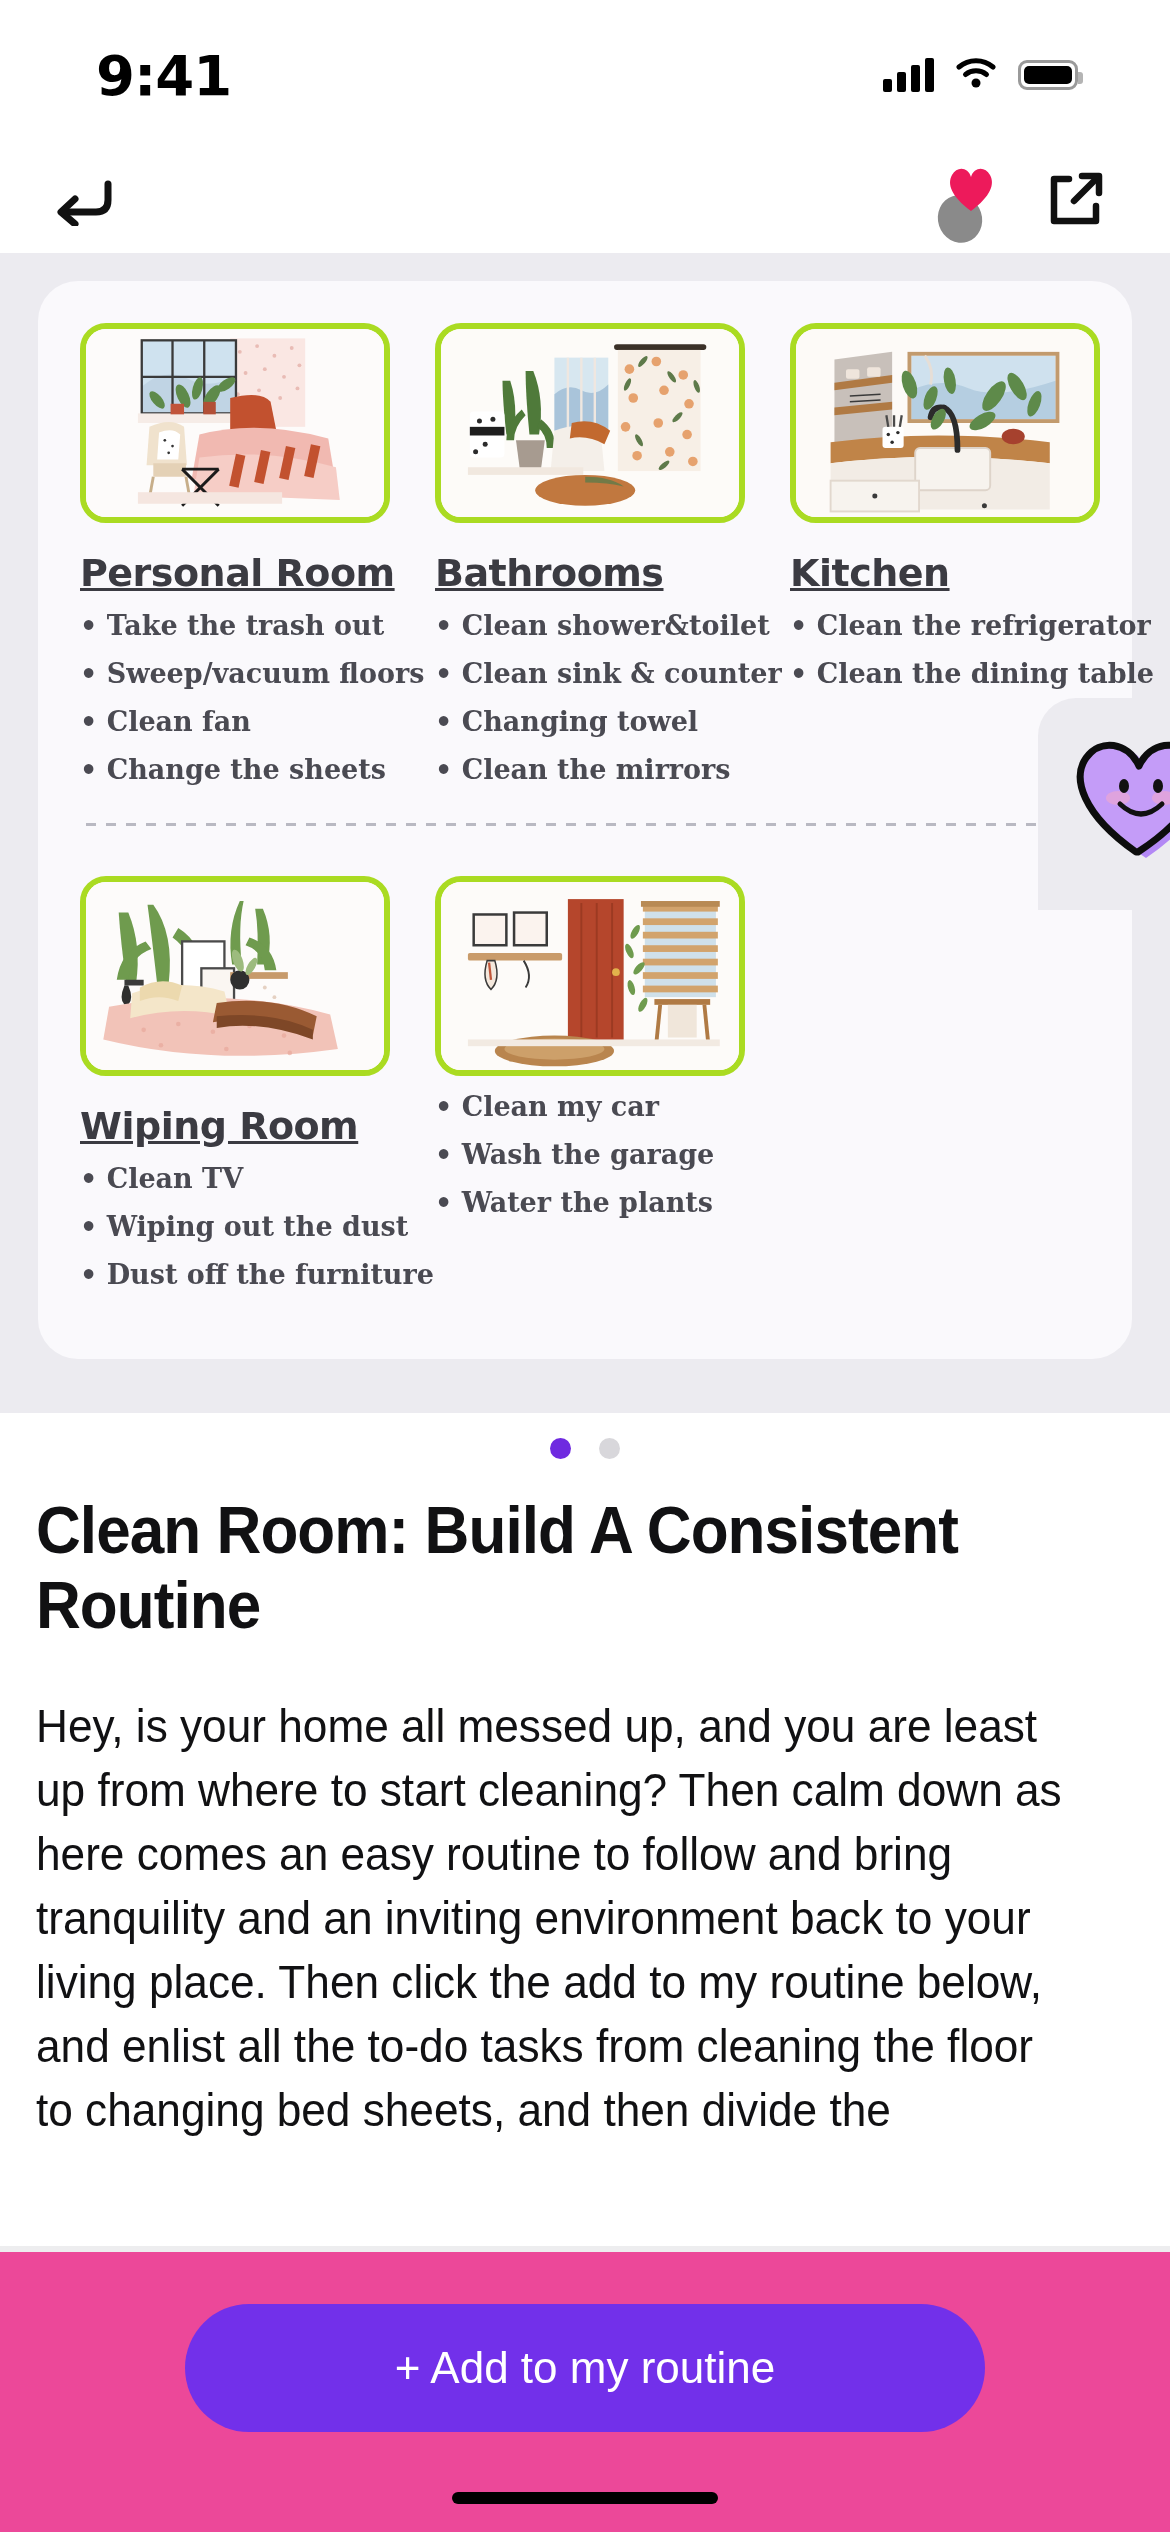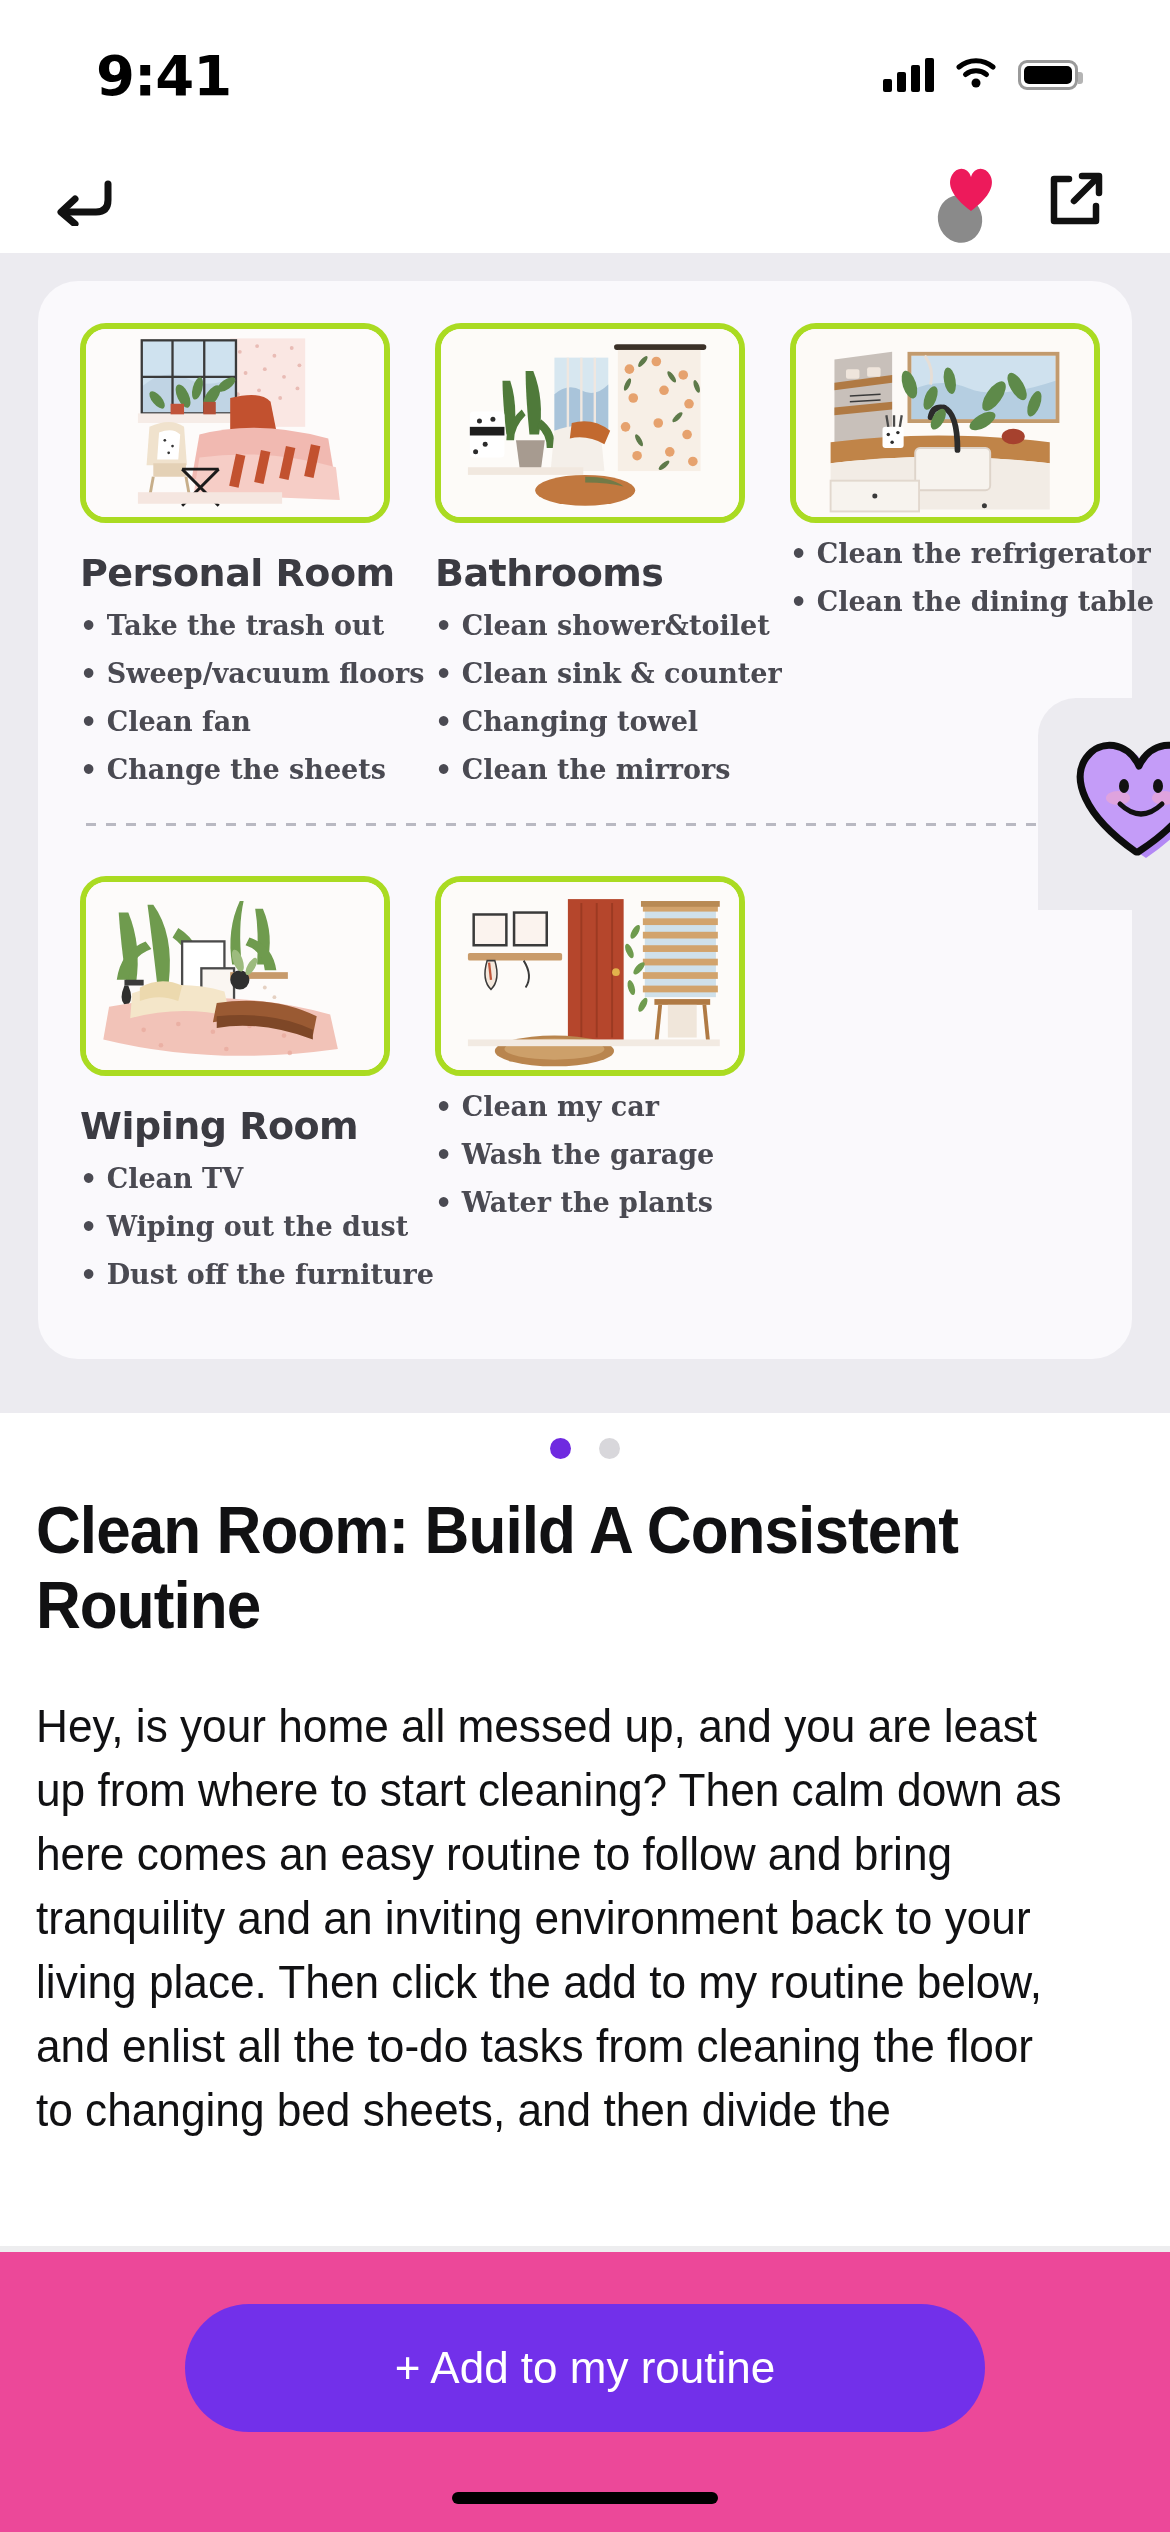--- a/index.html
+++ b/index.html
@@ -59,20 +59,21 @@
   .col{ width:310px; }
   .thumb{
     width:310px; height:200px; border:6px solid #aadb22; border-radius:26px;
     overflow:hidden; background:#fdfcfa; position:relative;
   }
   .thumb svg{ display:block; width:100%; height:100%; }
   .cat-title{
     margin-top:28px; font-size:38px; font-weight:700; color:#3b3b42;
     font-family:"DejaVu Sans", sans-serif; letter-spacing:-0.5px;
     white-space:nowrap;
+    text-decoration:underline;
   }
   .tasks{ margin-top:17px; list-style:none; }
   .tasks li{
     font-size:27px; font-weight:700; color:#4a4a52; line-height:1.07;
     margin-bottom:19px; font-family:"DejaVu Serif", serif; white-space:nowrap;
   }
   .tasks li::before{ content:"• "; }
   .divider{
     position:absolute; top:542px; left:48px; width:1000px; height:3px;
     background:repeating-linear-gradient(to right,#b9b9c2 0 10px,transparent 10px 20px);
@@ -369,20 +370,21 @@
                 <line x1="96" y1="104" x2="94" y2="92"></line>
                 <line x1="102" y1="104" x2="102" y2="92"></line>
                 <line x1="108" y1="104" x2="110" y2="92"></line>
               </g>
               <ellipse cx="226" cy="114" rx="12" ry="8" fill="#a6412e"></ellipse>
               <rect x="36" y="160" width="92" height="32" fill="#f7f3ee" stroke="#e2d8ce" stroke-width="2"></rect>
               <circle cx="82" cy="176" r="2.6" fill="#3a3a3a"></circle>
               <circle cx="196" cy="186" r="2.6" fill="#3a3a3a"></circle>
             </svg>
           </div>
+          <div class="cat-title">Kitchen</div>
           <ul class="tasks">
             <li>Clean the refrigerator</li>
             <li>Clean the dining table</li>
           </ul>
         </div>
       </div>
 
       <div class="divider"></div>
 
       <div class="row row2">

